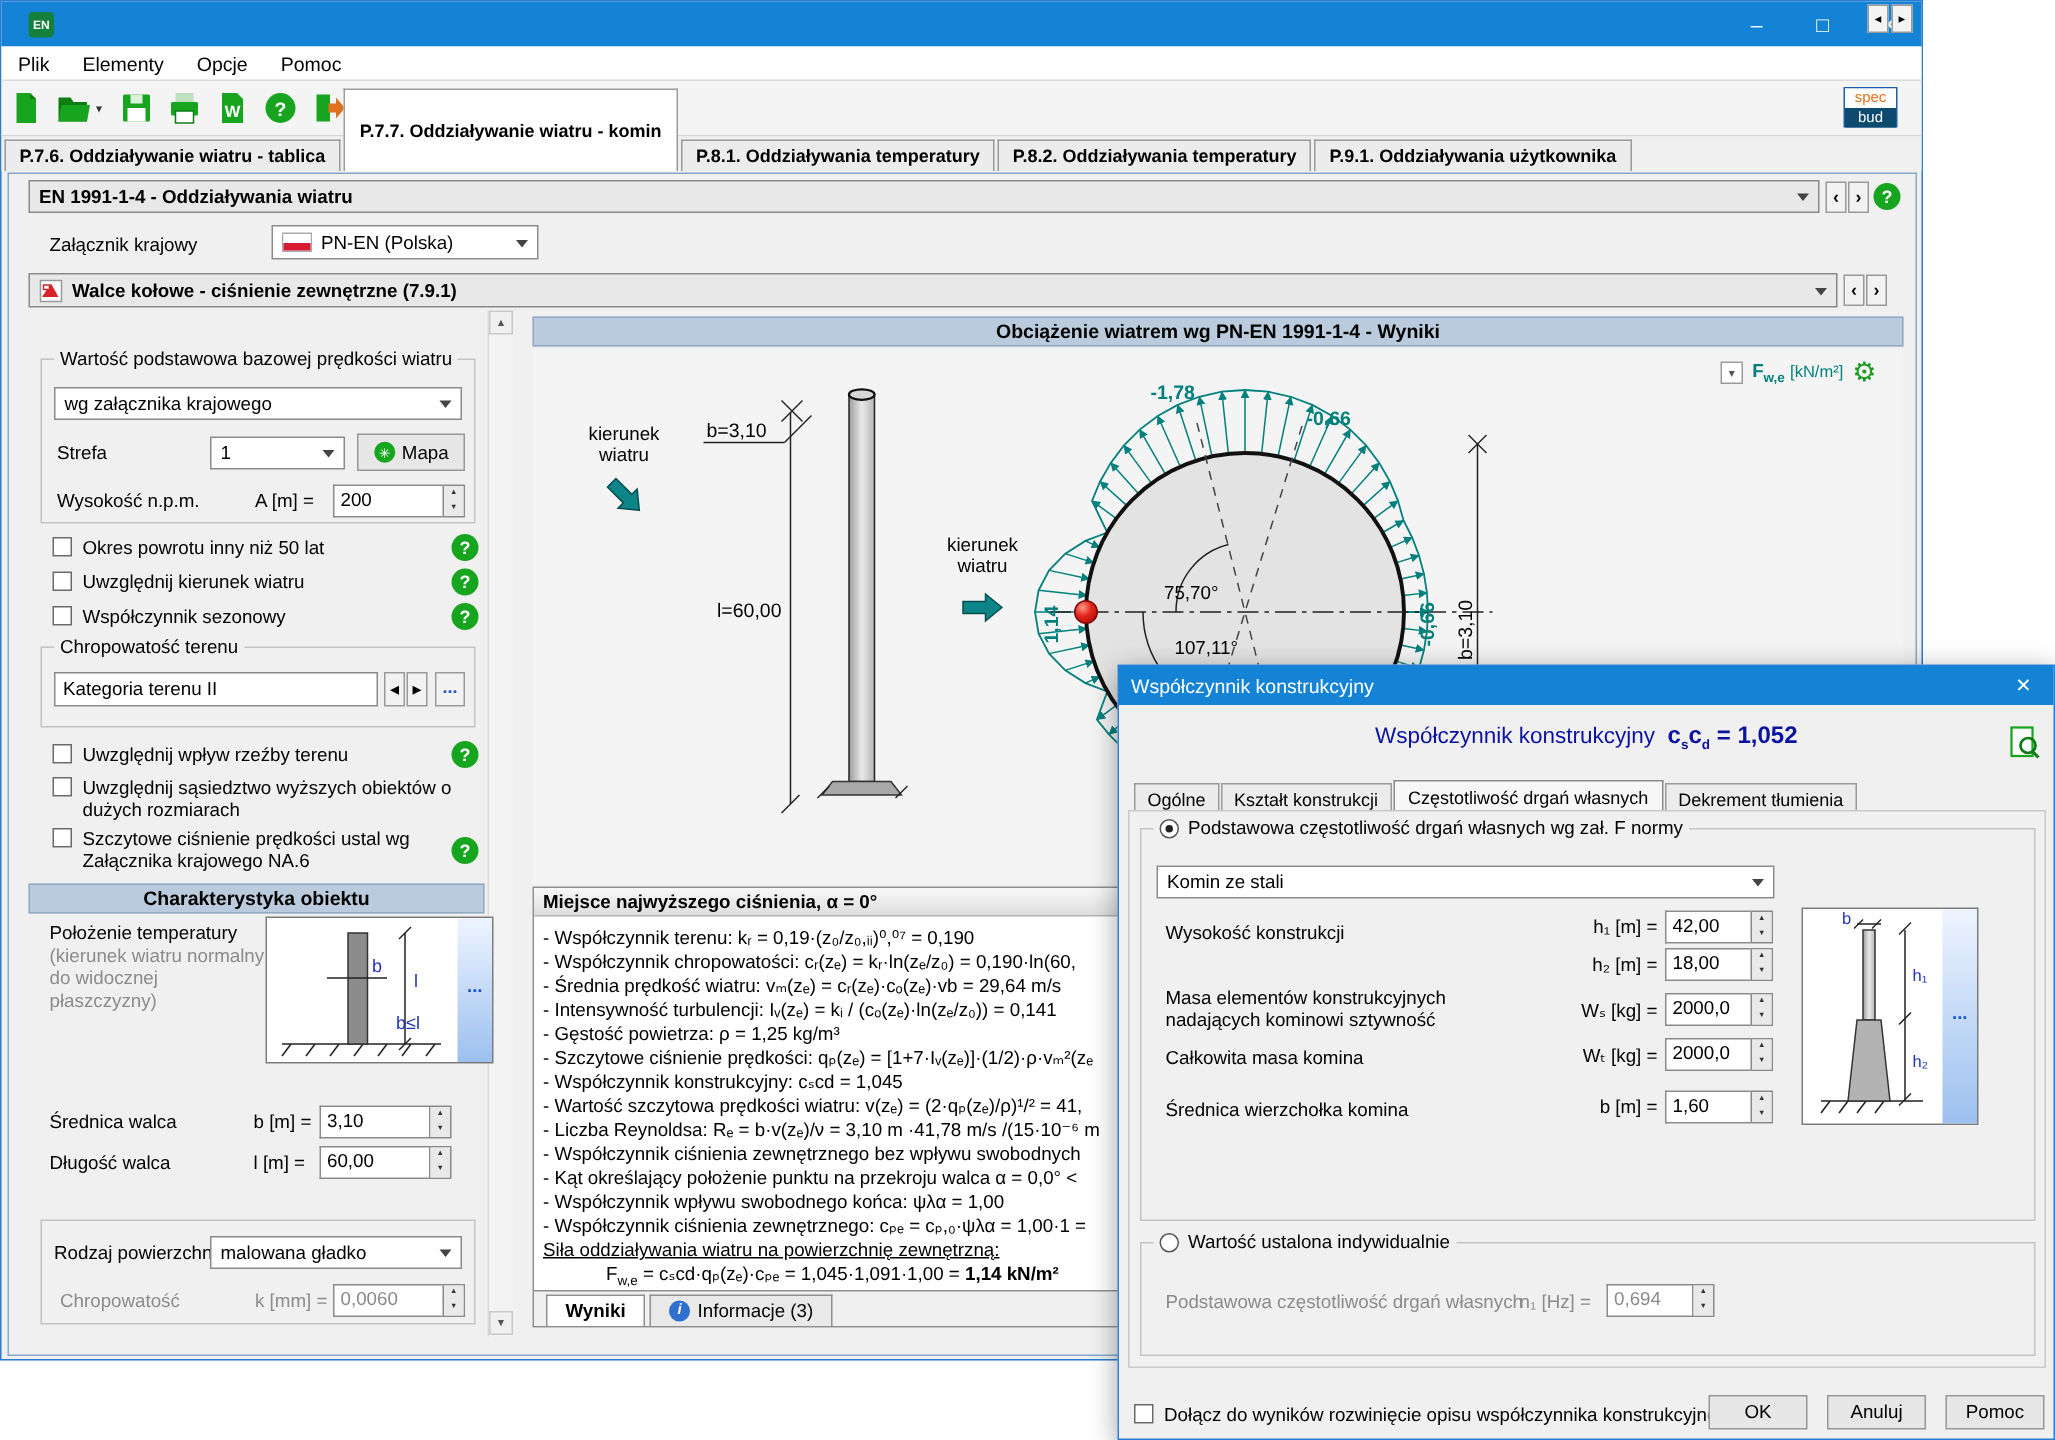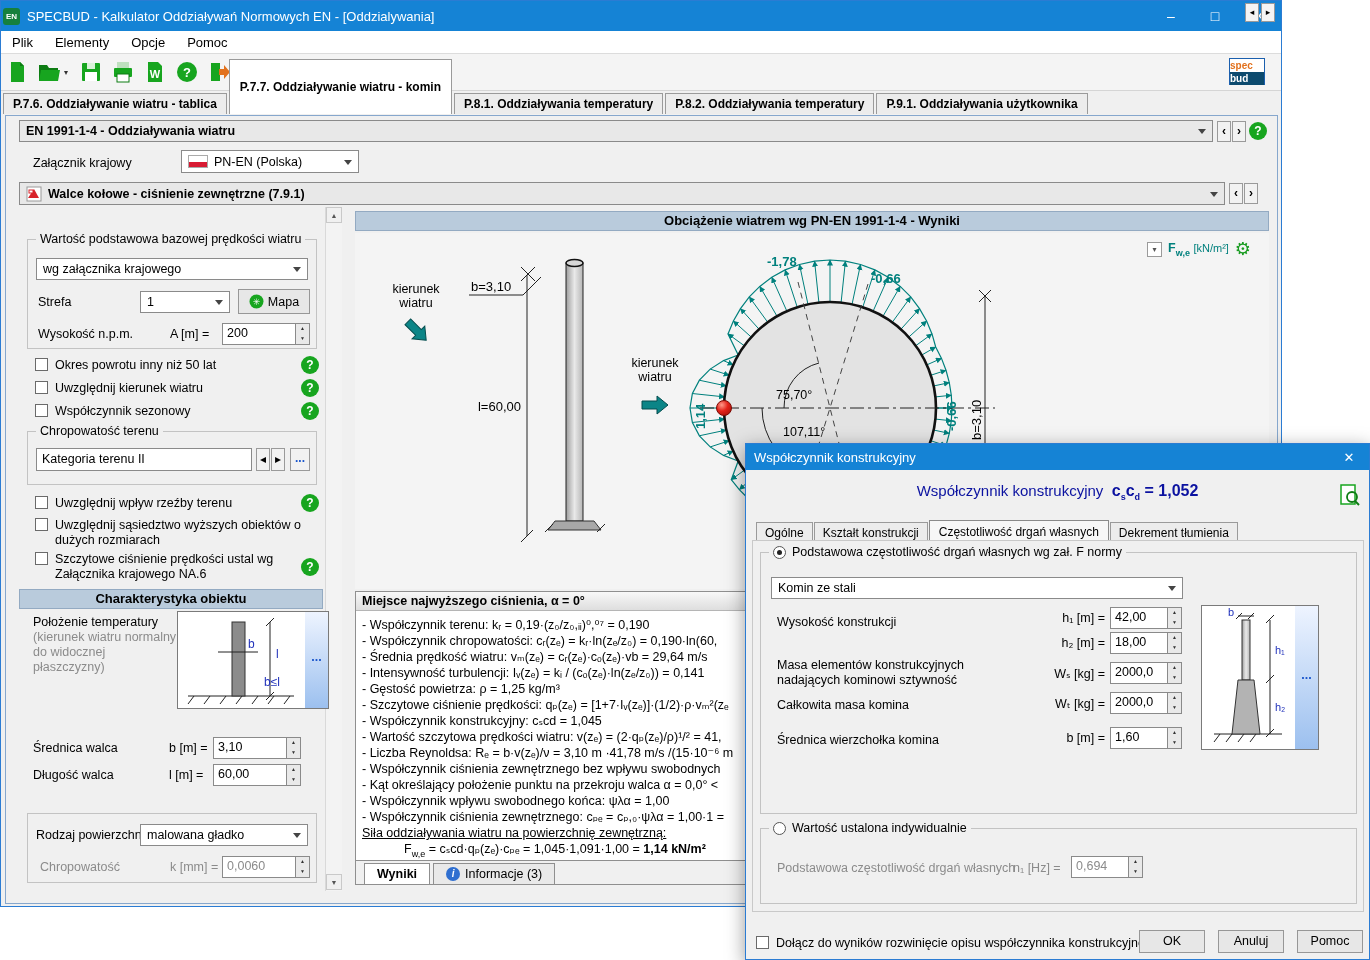--- a/index.html
+++ b/index.html
@@ -2,32 +2,32 @@
 <html><head>
 <meta charset="utf-8">
 <style>
   *{margin:0;padding:0;box-sizing:border-box}
   html,body{width:1370px;height:960px;overflow:hidden;background:#fff;
     font-family:"Liberation Sans","DejaVu Sans",sans-serif;font-size:12.5px;color:#000}
   .w{position:absolute}
   
   #main-window{left:0;top:0;width:1282px;height:907px;background:#f0f0f0;border:1px solid #2b7cd3}
   .titlebar{left:0;top:0;width:100%;height:30px;background:#1583d5;display:flex;align-items:center;color:#fff}
-  .app-icon{width:17px;height:17px;margin:0 7px 0 2px;border-radius:3px;background:#15803d;color:#fff;
+  .app-icon{width:17px;height:17px;margin:0 7px 0 18px;border-radius:3px;background:#15803d;color:#fff;
     font-size:8px;font-weight:bold;text-align:center;line-height:17px}
   .title{font-size:13px}
   .wbtns{margin-left:auto;display:flex;height:100%}
   .wbtn{width:44px;height:100%;display:flex;align-items:center;justify-content:center;font-size:14px}
   .menubar{left:0;top:30px;width:100%;height:23px;background:#fff;border-bottom:1px solid #dcdcdc;display:flex;align-items:center}
   .mitem{padding:0 11px;font-size:13px;height:100%;display:flex;align-items:center}
   .toolbar{left:0;top:53px;width:100%;height:37px;background:#f4f4f4;border-bottom:1px solid #d5d5d5;display:flex;align-items:center}
   .tbtn{width:30px;height:30px;margin:0 1px;display:flex;align-items:center;justify-content:center}
   .tsep{width:1px;height:26px;background:#c6c6c6;margin:0 8px}
-  .logo{position:absolute;right:16px;top:4px;width:36px;height:27px;border:1px solid #1b5fae;font-weight:bold;
-    font-size:10px;line-height:13px}
+  .logo{position:absolute;right:16px;top:4px;width:36px;height:27px;border:1px solid #1b5fae;font-weight:normal;
+    font-size:10px;text-align:center;line-height:13px}
   .logo .lt{background:#fff;color:#e2711d}
   .logo .lb{background:#0c4a6e;color:#fff}
   
   .tabbar{left:0;top:90px;width:100%;height:23px;display:flex;align-items:flex-end;background:#f0f0f0}
   .mtab{border:1px solid #9a9a9a;border-bottom:none;background:#ececec;font-weight:bold;font-size:12px;
     padding:3px 9px;margin-left:2px;white-space:nowrap}
   .mtab.act{background:#fff;padding:20px 10px}
   .tabscroll{position:absolute;top:2px;width:14px;height:19px;border:1px solid #9a9a9a;background:#f4f4f4;
     text-align:center;line-height:17px;font-size:9px}
   
@@ -106,21 +106,20 @@
   .nparam{width:82px;text-align:right;padding-right:5px}
   .fbtn{position:absolute;width:66px;height:23px;line-height:21px}
 </style>
 </head>
 <body>
 
 <div id="main-window" class="w">
 
   <div class="titlebar w">
     <span class="app-icon">EN</span>
-    <span class="title">SPECBUD - Kalkulator Oddziaływań Normowych EN - [Oddzialywania]</span>
     <span class="wbtns">
       <span class="wbtn">–</span>
       <span class="wbtn">□</span>
       <span class="wbtn">✕</span>
     </span>
   </div>
 
   <div class="menubar w">
     <span class="mitem">Plik</span>
     <span class="mitem">Elementy</span>

